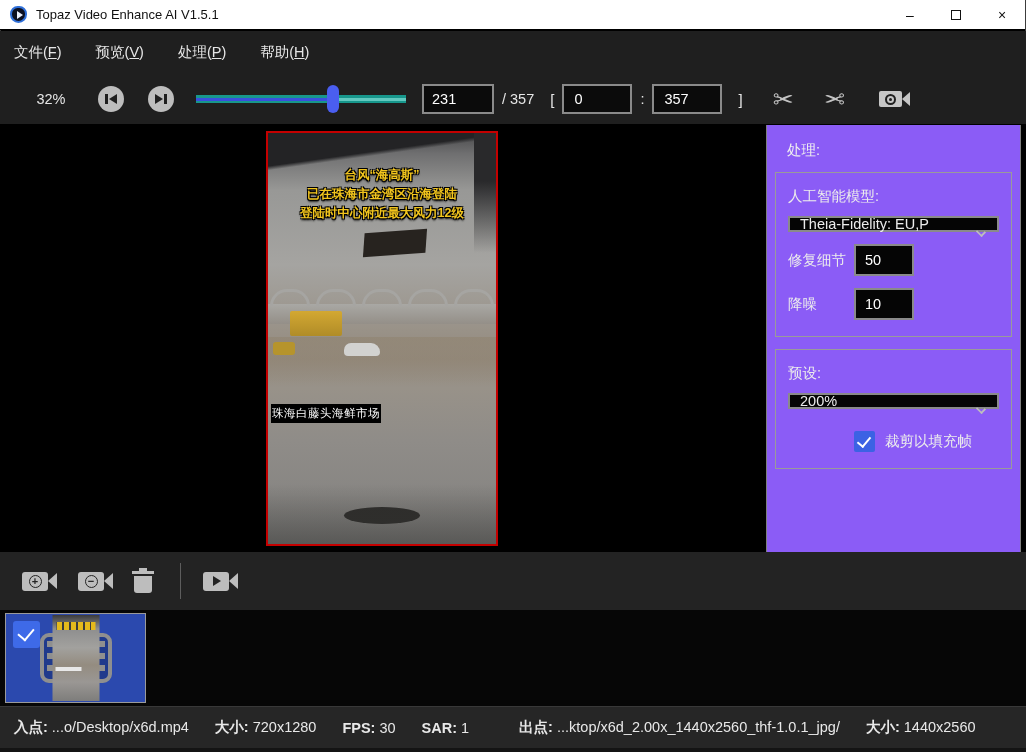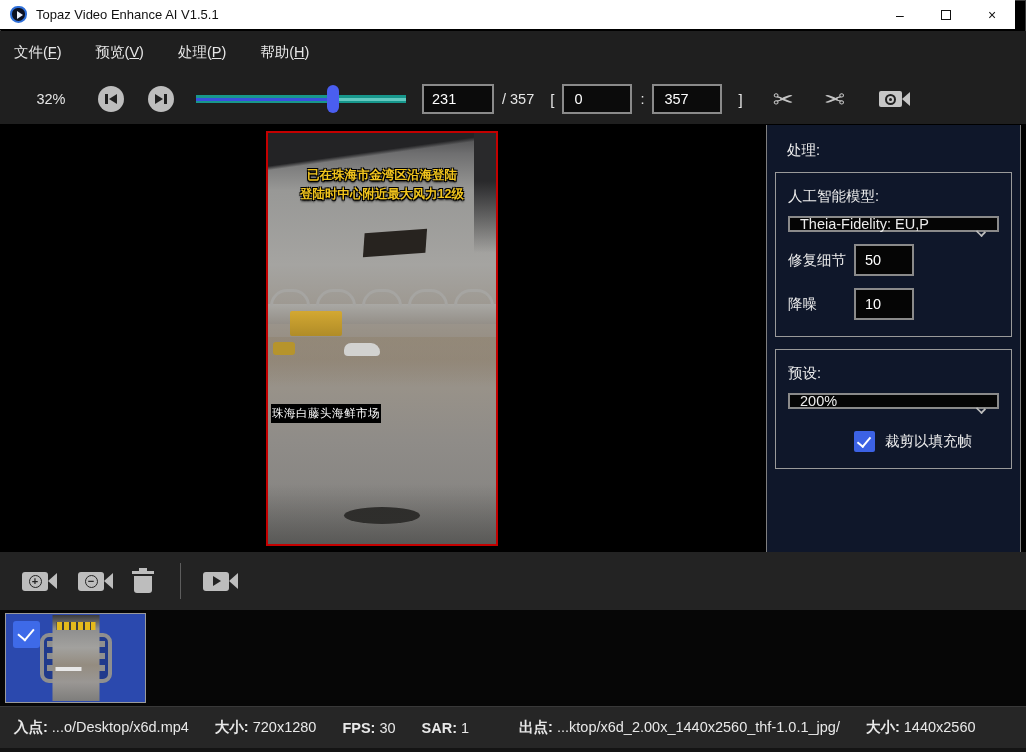--- a/index.html
+++ b/index.html
@@ -2,21 +2,21 @@
 <html><head>
 <meta charset="utf-8">
 <style>
   * { margin:0; padding:0; box-sizing:border-box; }
   html,body { width:1026px; height:752px; overflow:hidden; }
   body { font-family:"Liberation Sans", sans-serif; background:#000; position:relative;
          -webkit-font-smoothing:antialiased; }
   .app { position:absolute; inset:0; box-shadow: inset 0 0 0 1px #3c3c3c; }
 
   
-  .titlebar { position:absolute; top:0; left:0; right:11px; height:30px; background:#ffffff;
+  .titlebar { position:absolute; top:0; left:0; right:1px; height:30px; background:#ffffff;
               display:flex; align-items:center; border-bottom:1px solid #000; }
   .logo { width:17px; height:17px; margin-left:10px; border-radius:45% 45% 50% 50%;
           background:#0c1020; border:2px solid #2f6fd8; display:flex; align-items:center; justify-content:center; }
   .logo i { width:0; height:0; border-top:4px solid transparent; border-bottom:4px solid transparent;
             border-left:6px solid #e8eefc; margin-left:2px; }
   .title-text { margin-left:9px; font-size:13px; color:#111; }
   .win-btns { margin-left:auto; display:flex; height:100%; }
   .win-btn { width:46px; height:100%; display:flex; align-items:center; justify-content:center;
              font-size:14px; color:#111; cursor:default; }
   .max-glyph { width:10px; height:10px; border:1.4px solid #111; }
@@ -90,21 +90,21 @@
   .v-tag { position:absolute; top:271px; left:3px; background:#000; color:#fff; font-size:11.5px;
            padding:2px 1px; letter-spacing:0.5px; }
   .v-caption-low { position:absolute; top:317px; left:0; width:100%; text-align:center;
                    color:#ddd8d0; font-size:11px; text-shadow:0 0 2px #555; }
   .v-bottom-blob { position:absolute; bottom:20px; left:50%; transform:translateX(-50%);
                    width:76px; height:17px; background:#2e2d2b; border-radius:50%; }
   .v-bottom-shade { position:absolute; bottom:0; left:0; width:100%; height:60px;
                     background:linear-gradient(180deg,rgba(40,40,40,0),rgba(48,48,46,0.45)); }
 
   
-  .panel { position:absolute; left:766px; top:1px; width:255px; height:427px; background:#0f172a;
+  .panel { position:absolute; left:766px; top:1px; width:255px; height:427px; background:#8b5cf6;
            border-left:1px solid #7f7f7f; border-right:1px solid #7f7f7f; overflow:hidden;
            color:#ececec; font-size:14.5px; }
   .panel h3 { font-size:14.5px; font-weight:normal; color:#f0f0f0; }
   .p-head1 { margin:16px 0 0 20px; }
   .groupbox { margin:12px 8px 0 8px; border:1px solid #9a9a9a; padding:14px 12px 16px 12px; }
   .g-label { margin-bottom:10px; }
   .dropdown { position:relative; height:16px; border:2px solid #8a8a8a; background:#050505;
               display:flex; align-items:center; padding-left:10px; cursor:default; }
   .dd-caret { position:absolute; right:12px; top:10px; width:8px; height:8px;
               border-right:2px solid #bdbdbd; border-bottom:2px solid #bdbdbd; transform:rotate(45deg) scaleY(0.8); }
@@ -233,20 +233,21 @@
       </span>
     </div>
   </div>
 
   <div class="main">
 
     <div class="video">
       <div class="v-top-dark"></div>
       <div class="v-pillar"></div>
       <div class="v-caption-top">
+        <div>台风“海高斯”</div>
         <div>已在珠海市金湾区沿海登陆</div>
         <div>登陆时中心附近最大风力12级</div>
       </div>
       <div class="v-hangbox"></div>
       <div class="v-bridge">
         <div class="v-arches">
           <span class="v-arch"></span>
             <span class="v-arch"></span>
             <span class="v-arch"></span>
             <span class="v-arch"></span>

